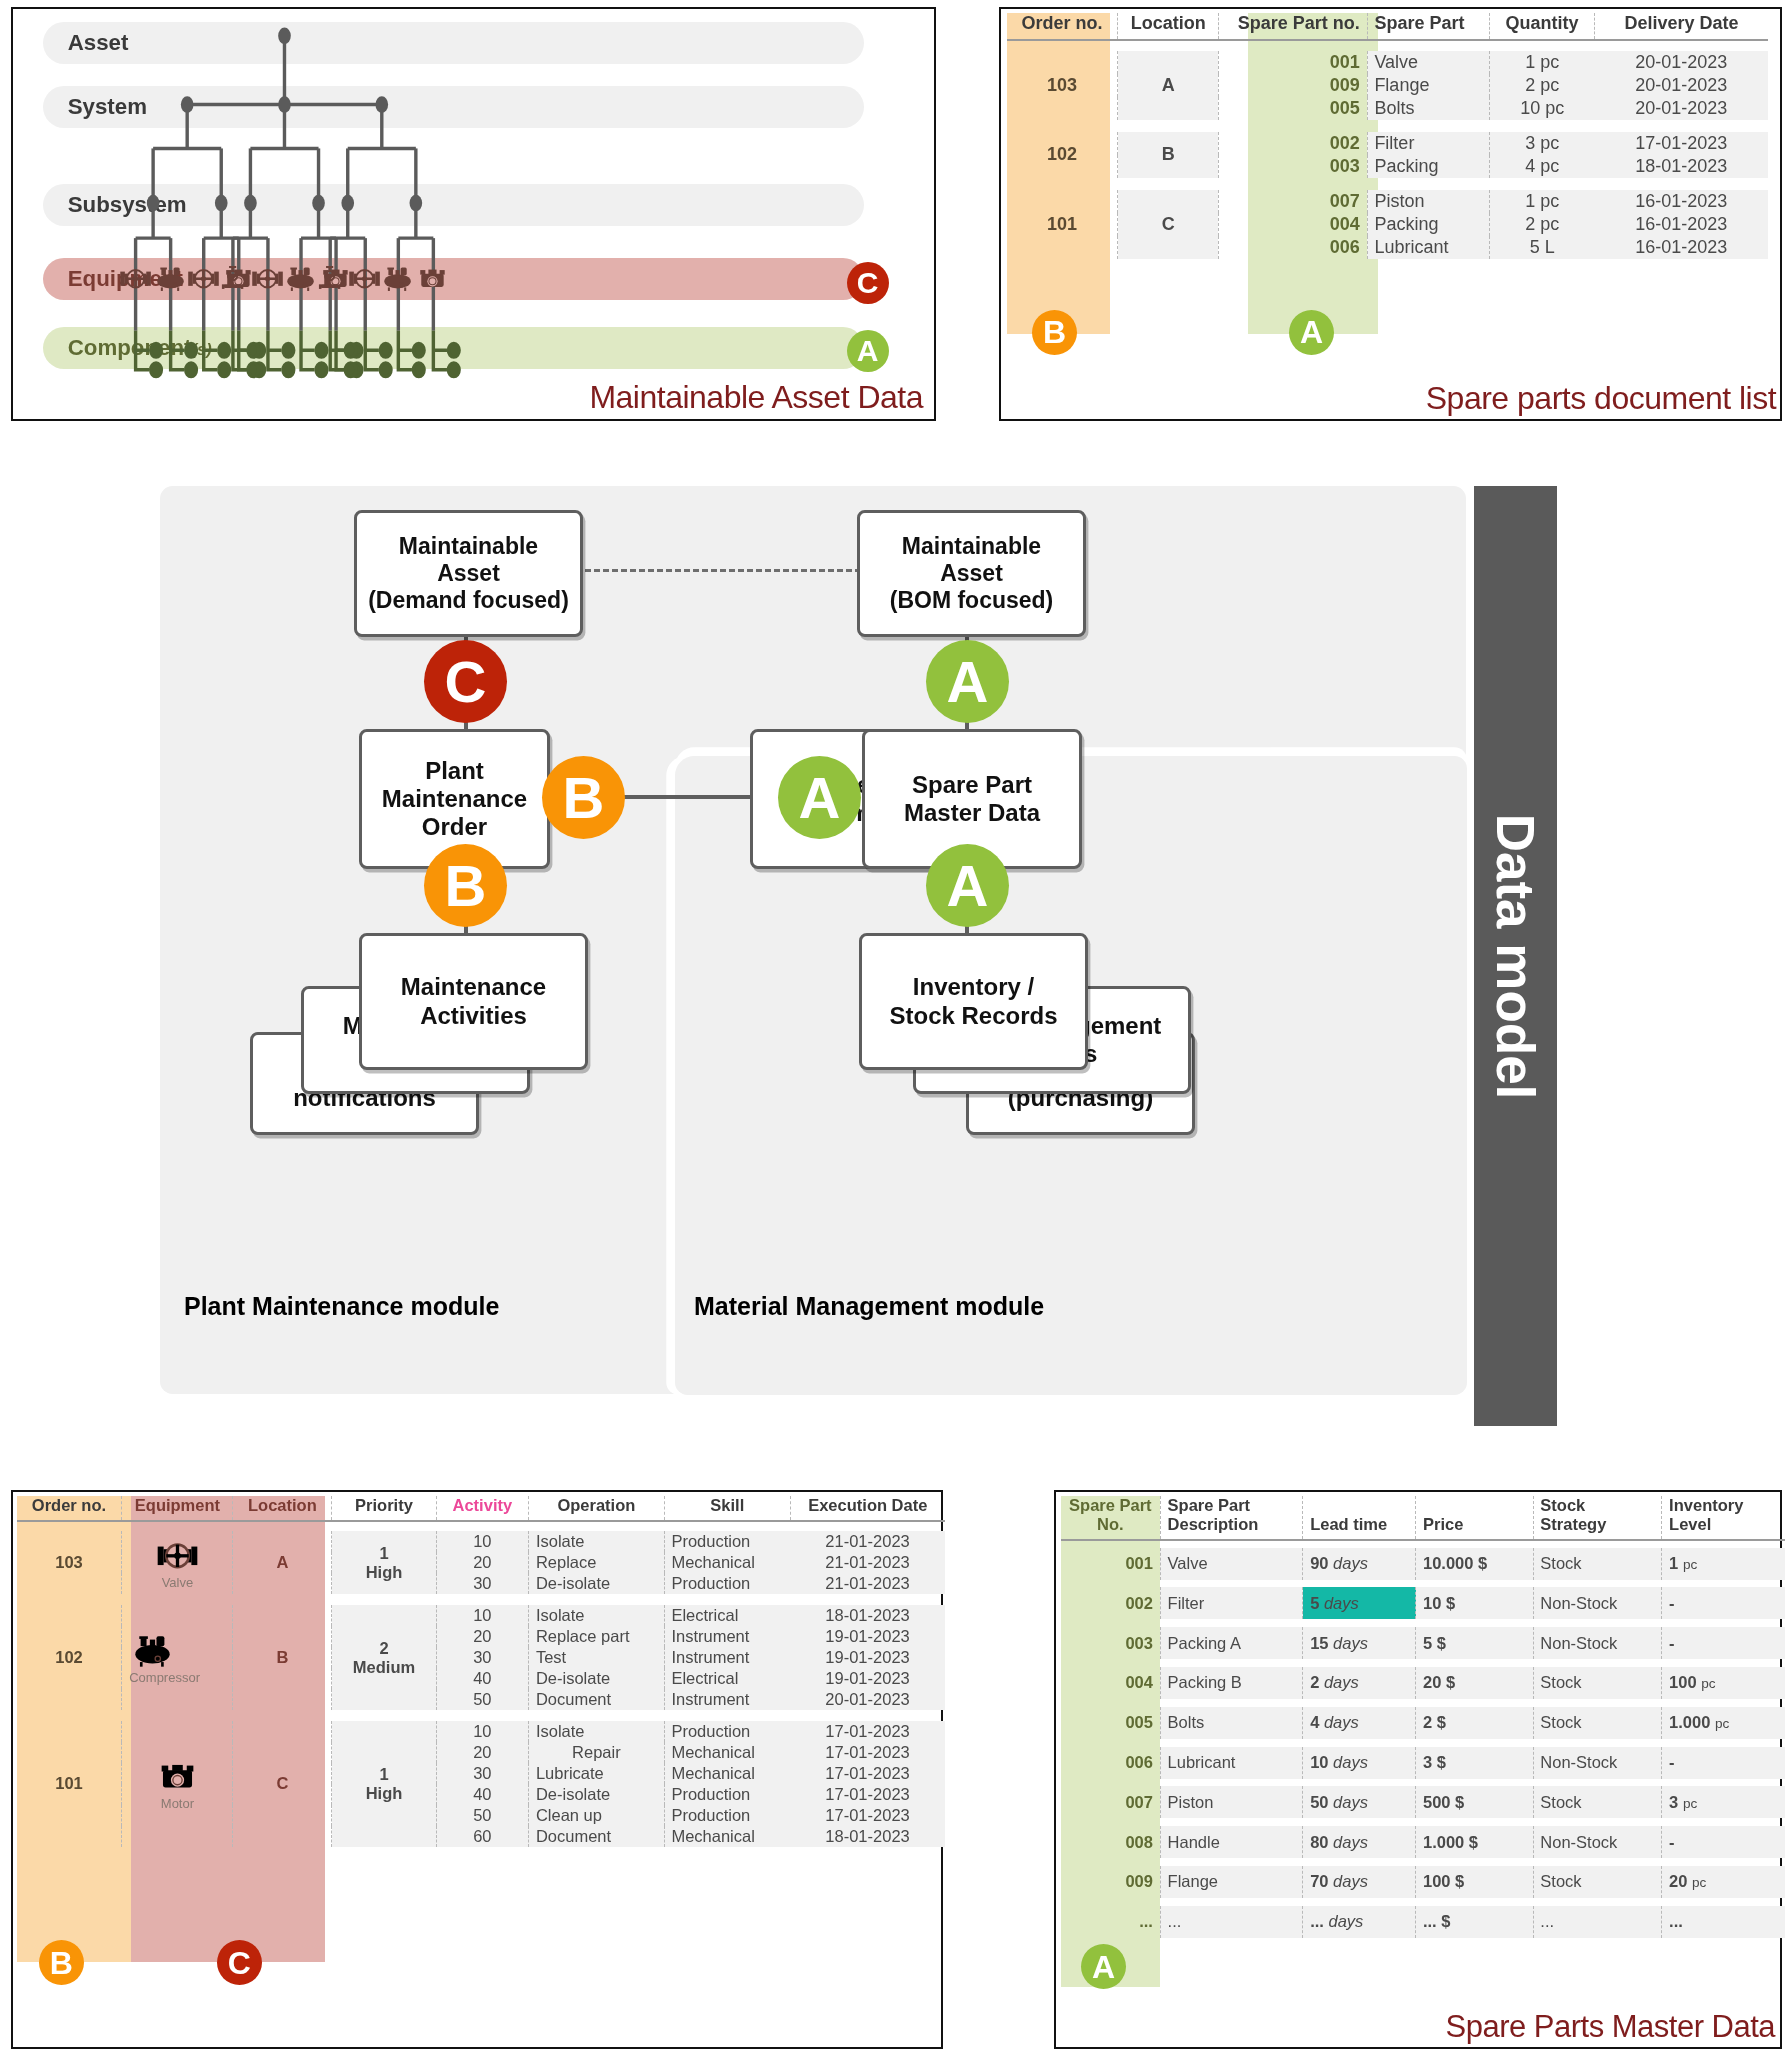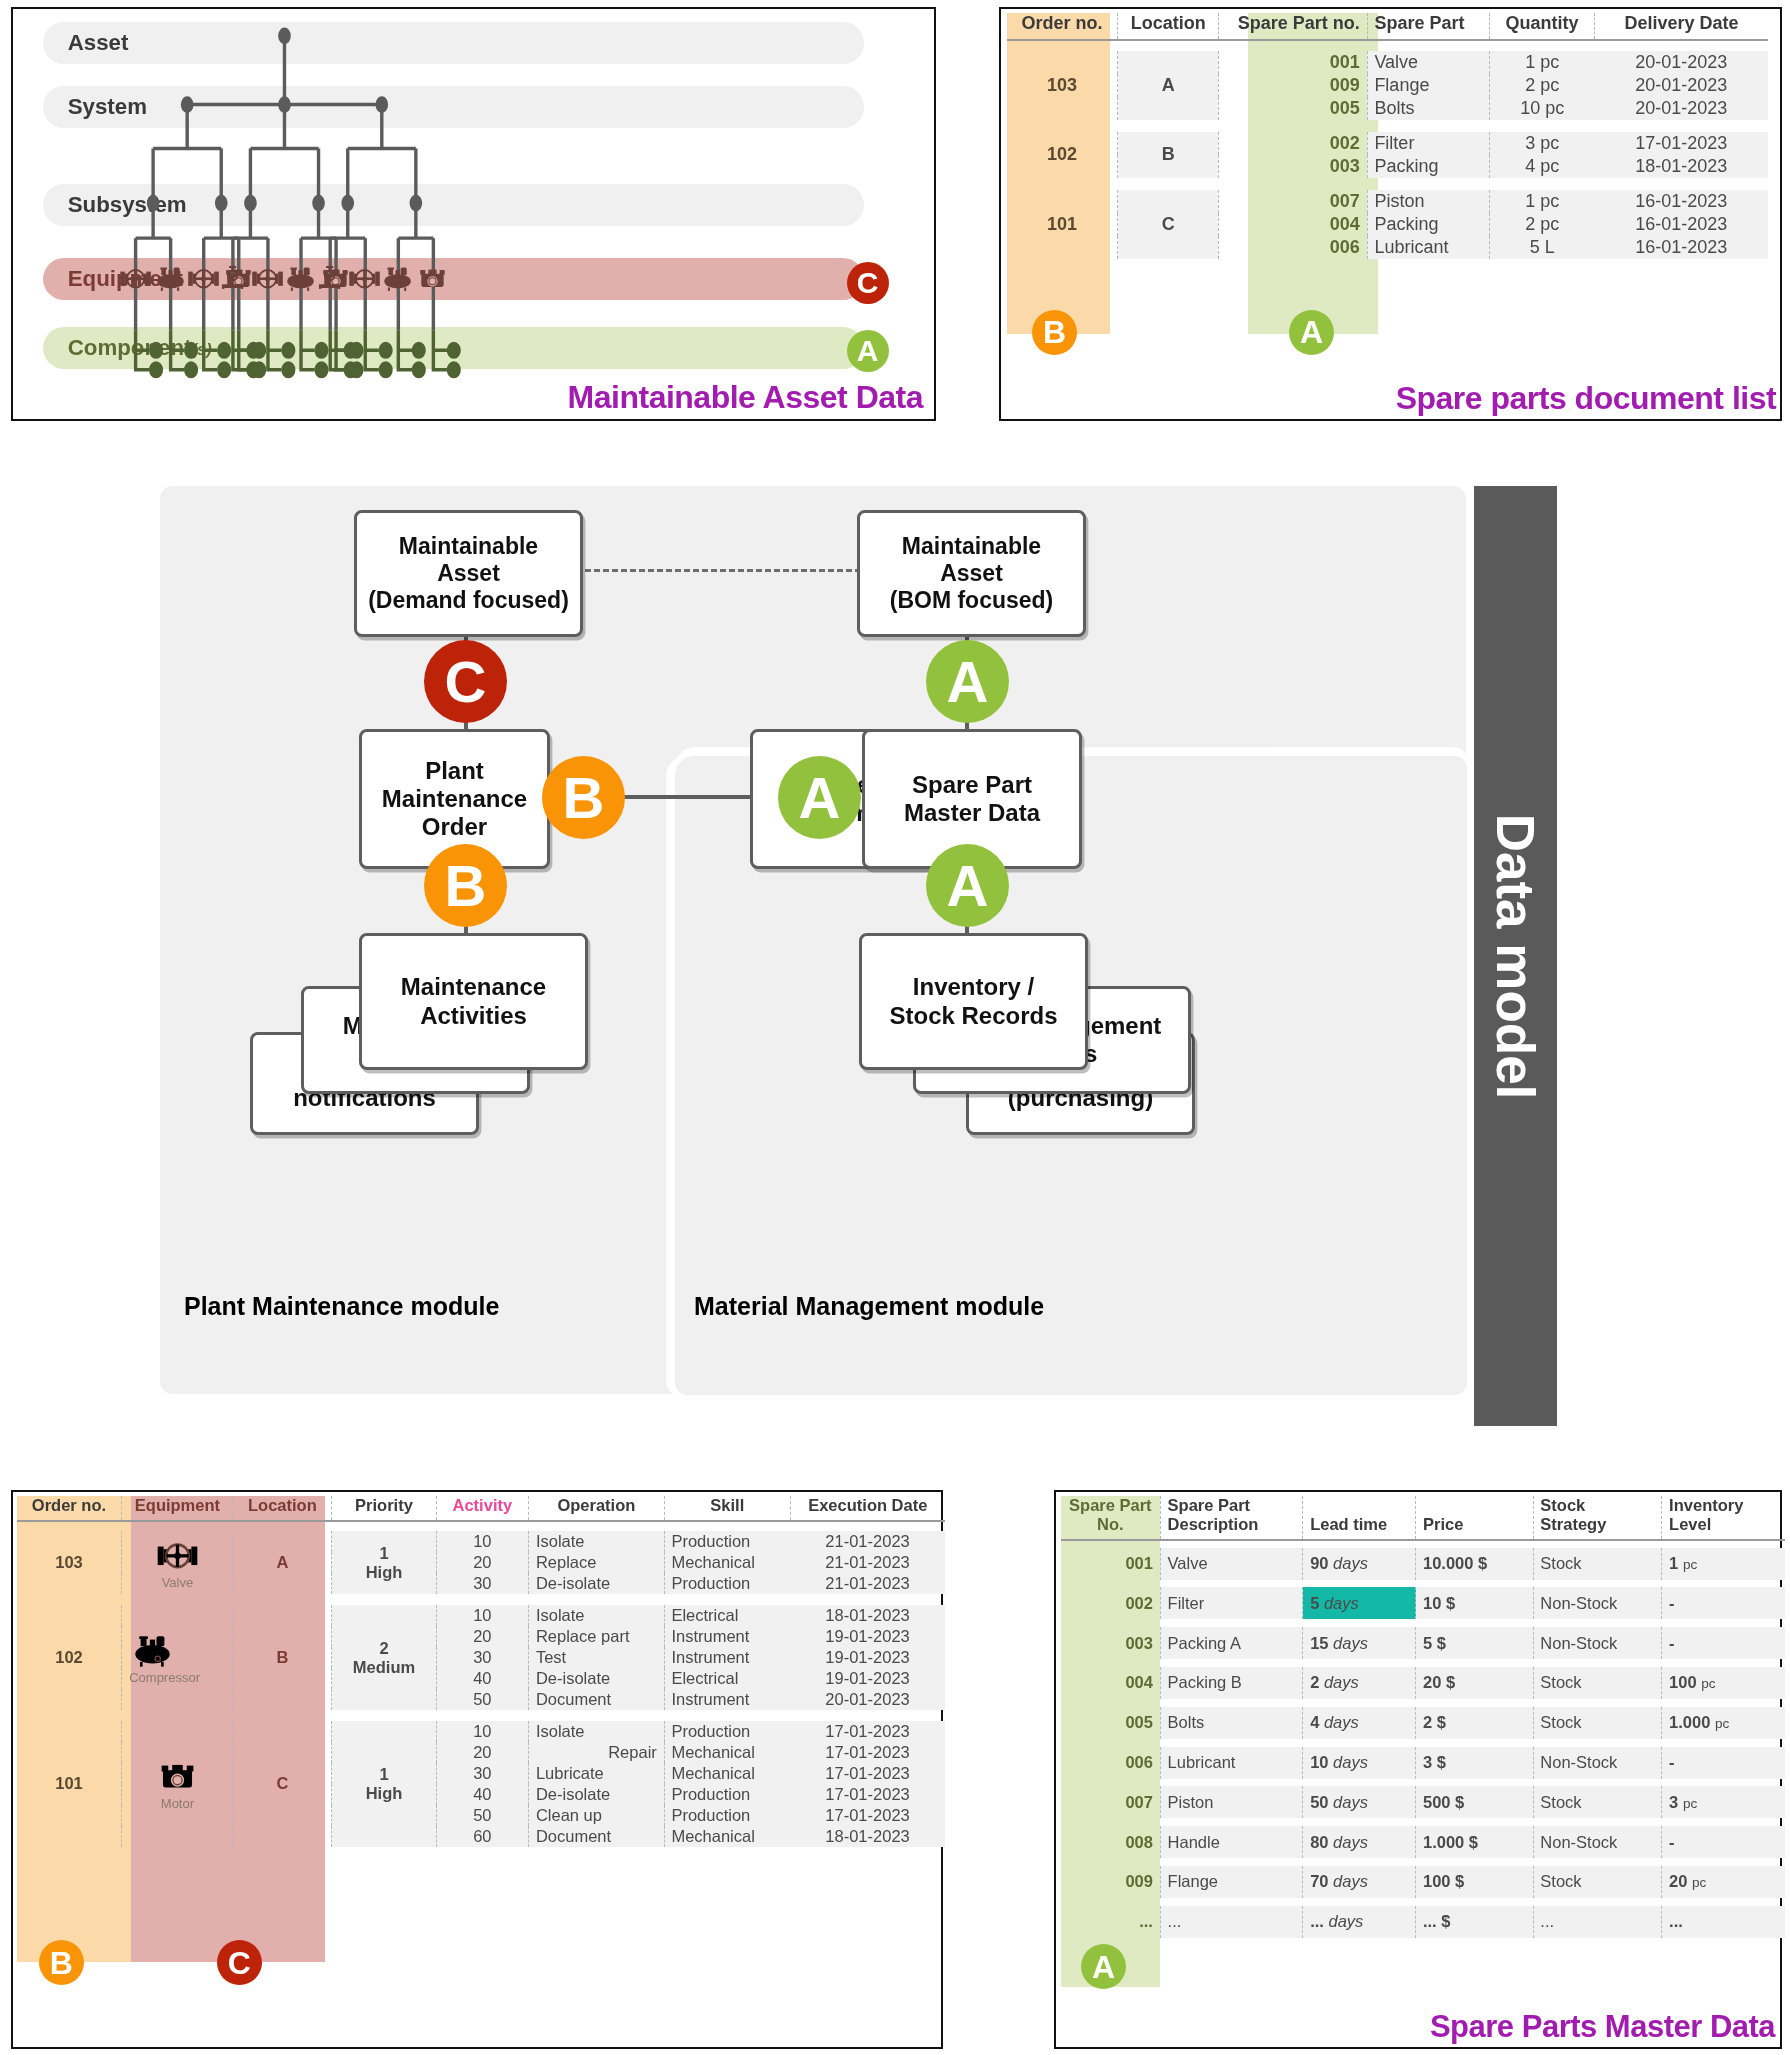--- a/index.html
+++ b/index.html
@@ -2,21 +2,21 @@
 <html style="font-size:7.8px"><head>
 <meta charset="utf-8">
 <style>
   html,body{margin:0;padding:0;background:#ffffff;}
   body{font-family:"Liberation Sans",sans-serif;}
   #page{position:relative;width:1790px;height:2056px;background:#fff;overflow:hidden;}
 
   .panel{position:absolute;background:#fff;border:2.9px solid #111111;box-sizing:border-box;}
 
   
-  .ptitle{position:absolute;font-weight:bold;color:#a21caf;letter-spacing:-0.5px;text-align:center;}
+  .ptitle{position:absolute;font-weight:normal;color:#7f1d1d;letter-spacing:-0.5px;text-align:center;}
 
   
   .badge{position:absolute;display:flex;align-items:center;justify-content:center;
          color:#fff;font-weight:bold;border-radius:50%;line-height:1;z-index:40;}
   .badge.red{background:#BD2308;}
   .badge.orange{background:#F99406;}
   .badge.green{background:#92C13D;}
 
   
   #p1{left:10.7px;top:6.8px;width:925px;height:414px;}
@@ -623,21 +623,21 @@
                <div>1</div>
                <div>High</div>
             </td>
             <td class="dashcol" style="text-align:center;background:#f1f1f1;">10</td>
             <td class="dashcol" style="text-align:left;background:#f1f1f1;">Isolate</td>
             <td class="dashcol" style="text-align:left;background:#f1f1f1;">Production</td>
             <td style="text-align:center;background:#f1f1f1;">17-01-2023</td>
           </tr>
           <tr>
             <td class="dashcol" style="text-align:center;background:#f1f1f1;">20</td>
-            <td class="dashcol" style="text-align:right;background:#f1f1f1;">Repair</td>
+            <td class="dashcol" style="text-align:center;background:#f1f1f1;">Repair</td>
             <td class="dashcol" style="text-align:left;background:#f1f1f1;">Mechanical</td>
             <td style="text-align:center;background:#f1f1f1;">17-01-2023</td>
           </tr>
           <tr>
             <td class="dashcol" style="text-align:center;background:#f1f1f1;">30</td>
             <td class="dashcol" style="text-align:left;background:#f1f1f1;">Lubricate</td>
             <td class="dashcol" style="text-align:left;background:#f1f1f1;">Mechanical</td>
             <td style="text-align:center;background:#f1f1f1;">17-01-2023</td>
           </tr>
           <tr>

